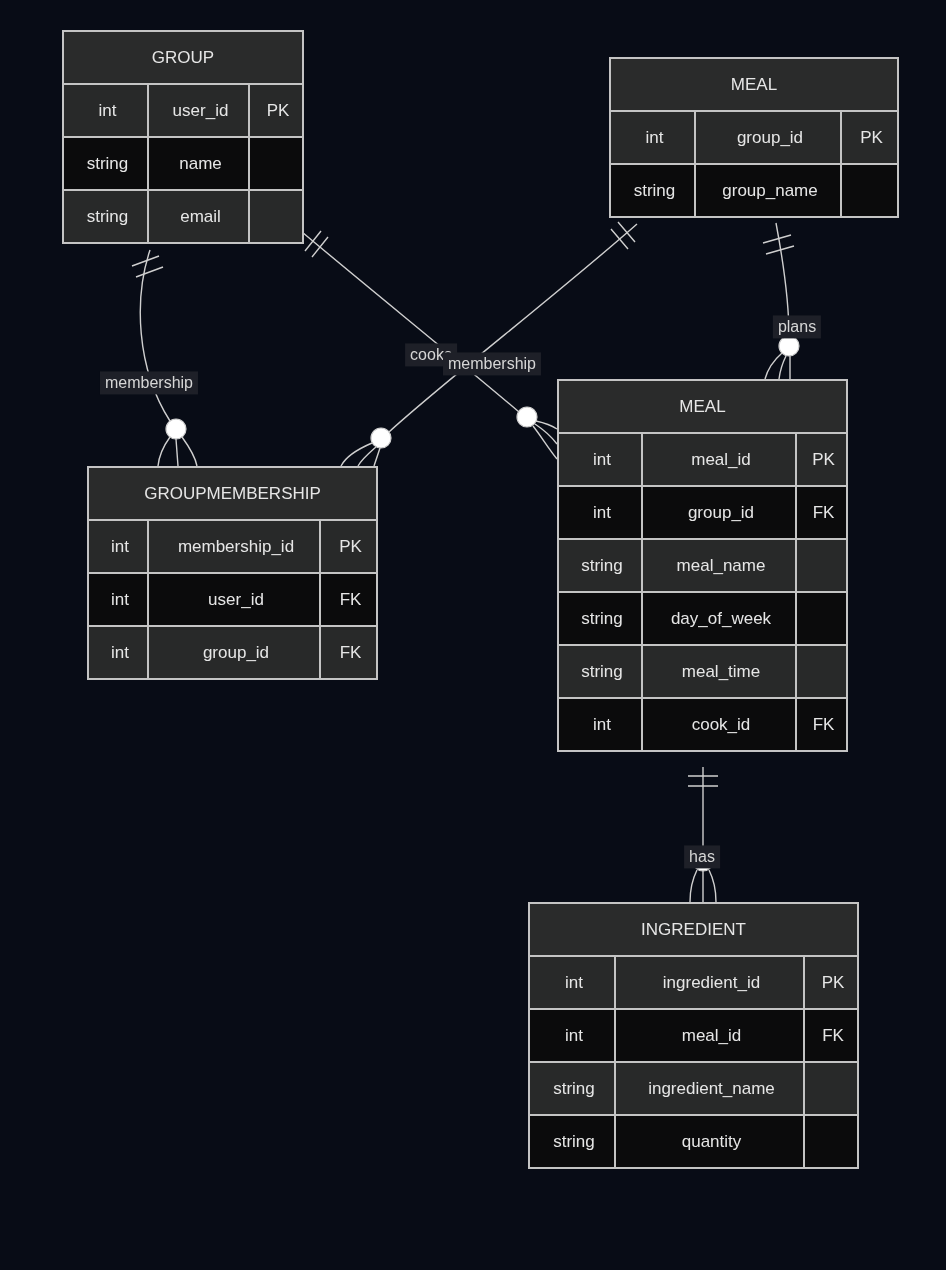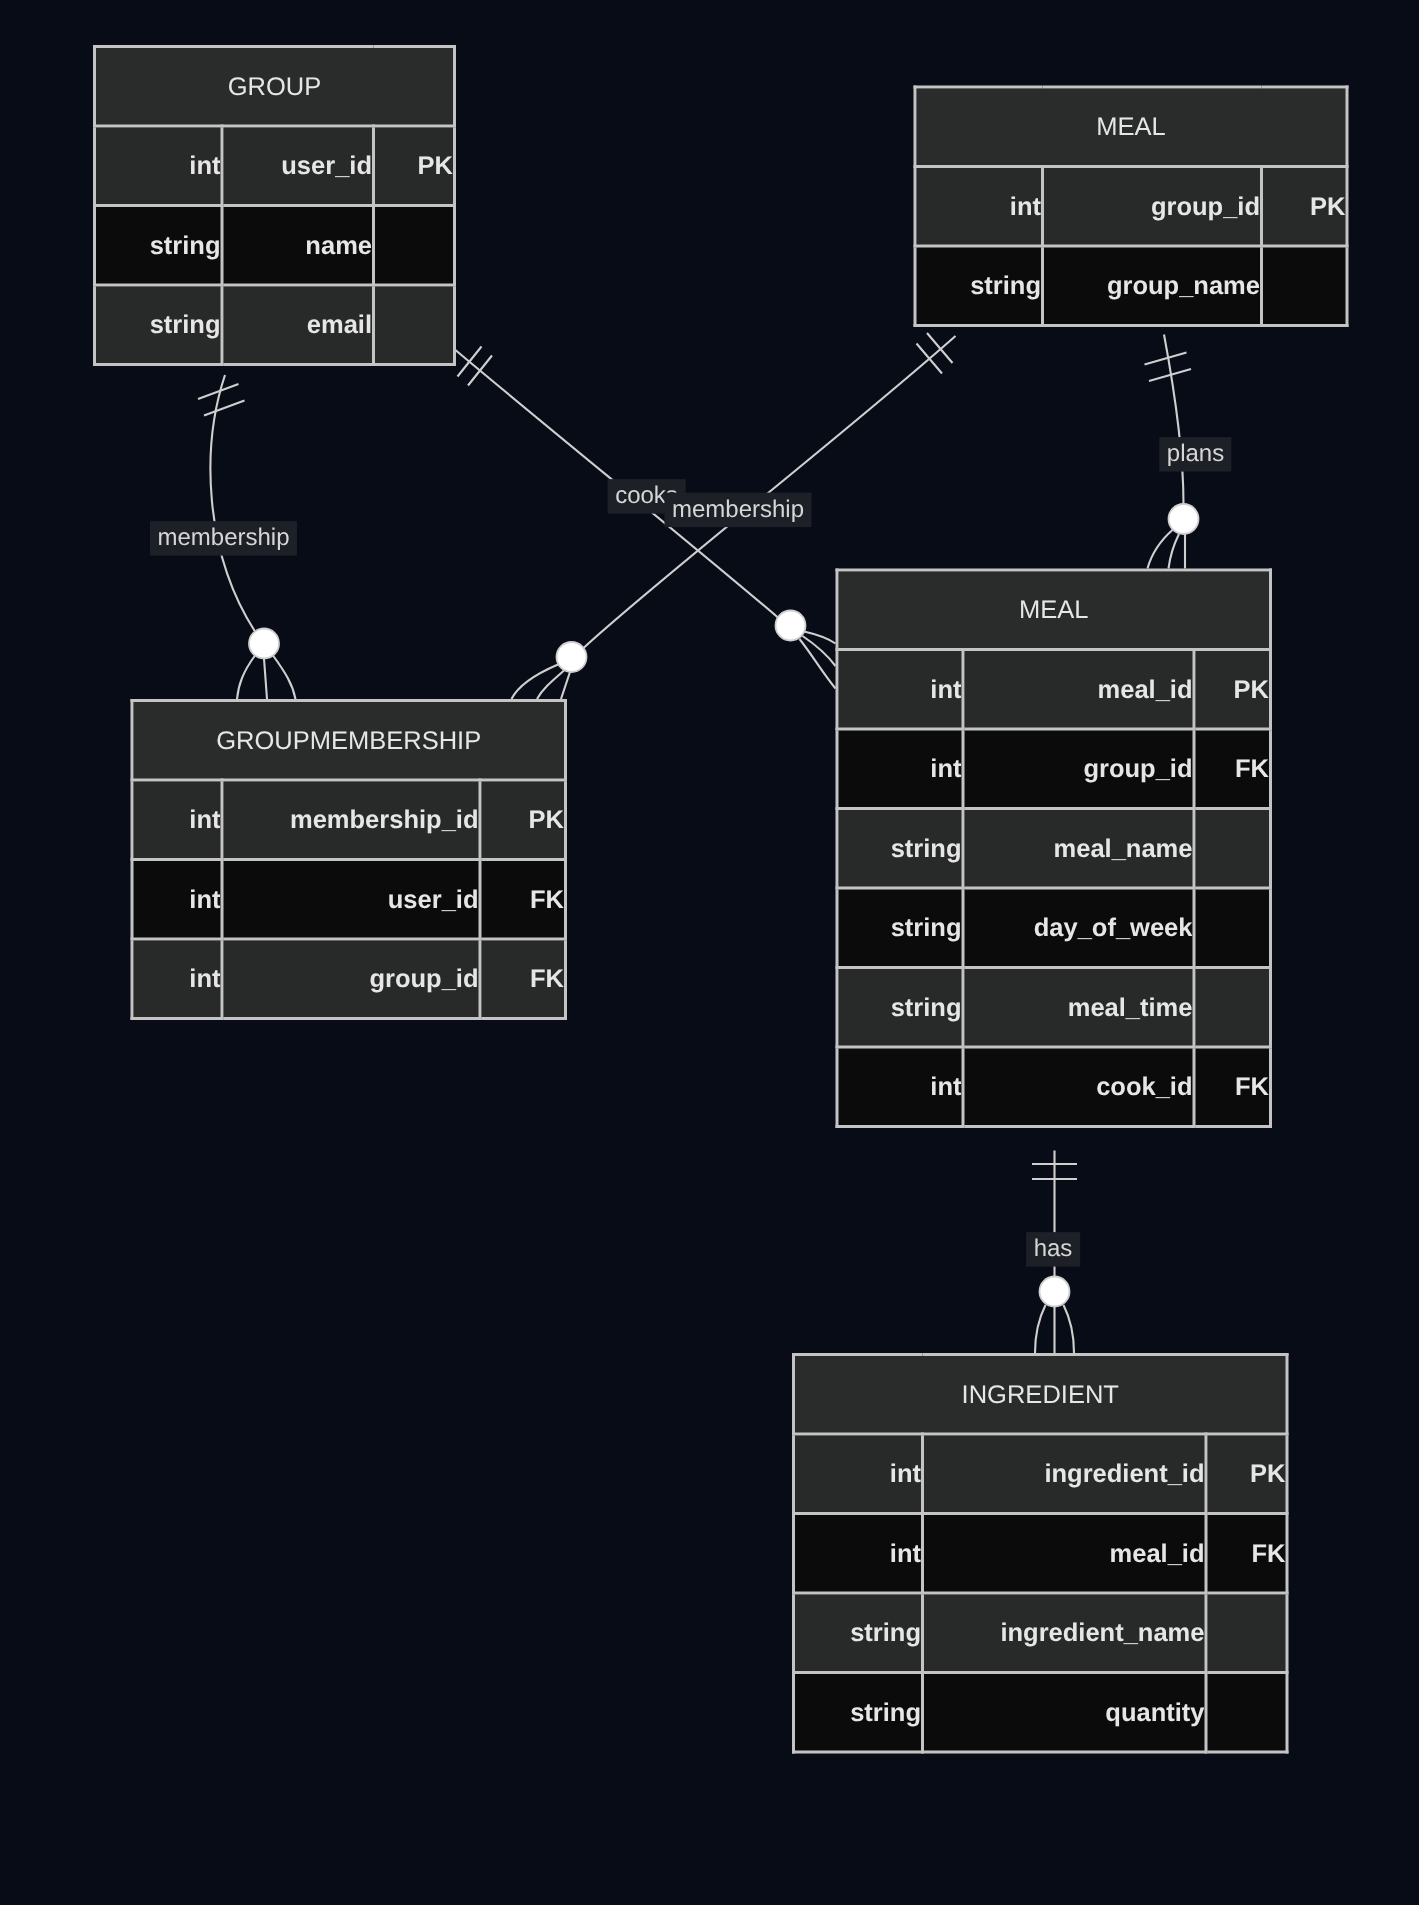--- a/index.html
+++ b/index.html
@@ -14,26 +14,26 @@
   .rel circle{fill:#ffffff;stroke:#cfcfcf;stroke-width:1.2;}
   table.entity{
     position:absolute;z-index:2;border-collapse:collapse;table-layout:fixed;
     font-size:17px;color:#e6e6e6;
   }
   table.entity th, table.entity td{
     border:2px solid #c4c4c4;height:51px;padding:0;
     font-weight:400;white-space:nowrap;overflow:hidden;
   }
   table.entity th{background:#2a2b2b;text-align:center;}
-  table.entity td{padding-left:4px;text-align:right;background:#282929;font-weight:bold;}
+  table.entity td{padding-left:4px;text-align:center;background:#282929;}
   table.entity tr.even td{background:#0b0b0c;}
   .edge-label{
     position:absolute;z-index:3;transform:translate(-50%,-50%);
     background:#1e2028;color:#d6d6d6;font-size:16px;line-height:1.2;
-    padding:2px 5px;white-space:nowrap;
+    padding:2px 5px;white-space:nowrap;margin-top:24px;
   }
 </style>
 </head>
 <body>
 
 <svg id="edge-layer" viewBox="0 0 946 1270" xmlns="http://www.w3.org/2000/svg">
 
   <g class="rel">
     <path d="M150,250 C134,298 136,368 170,421"></path>
     <path d="M132,266 L159,256 M136,277 L163,267"></path>

